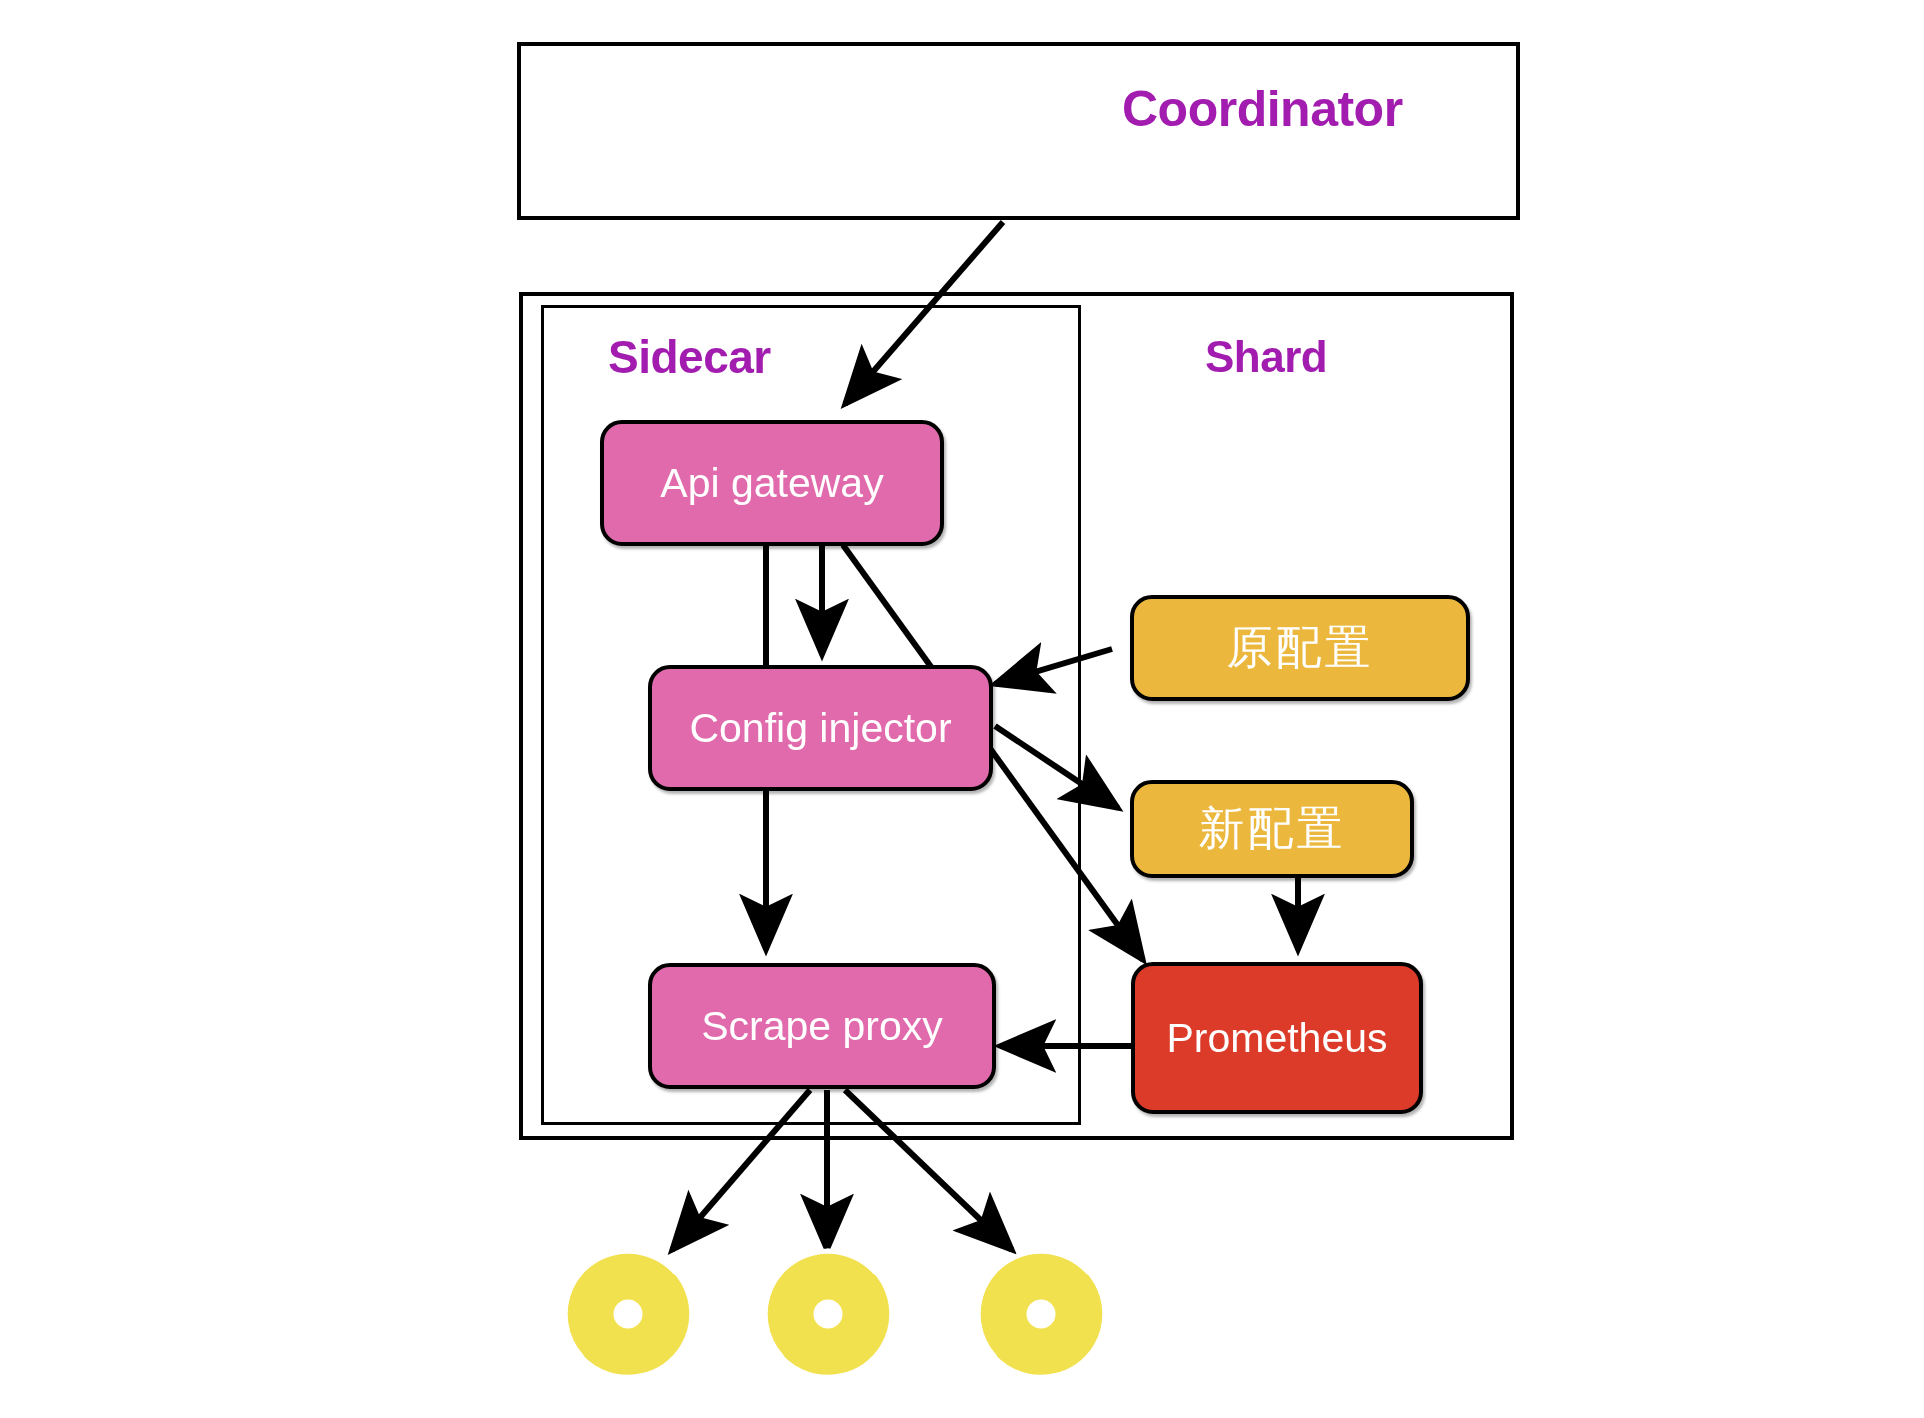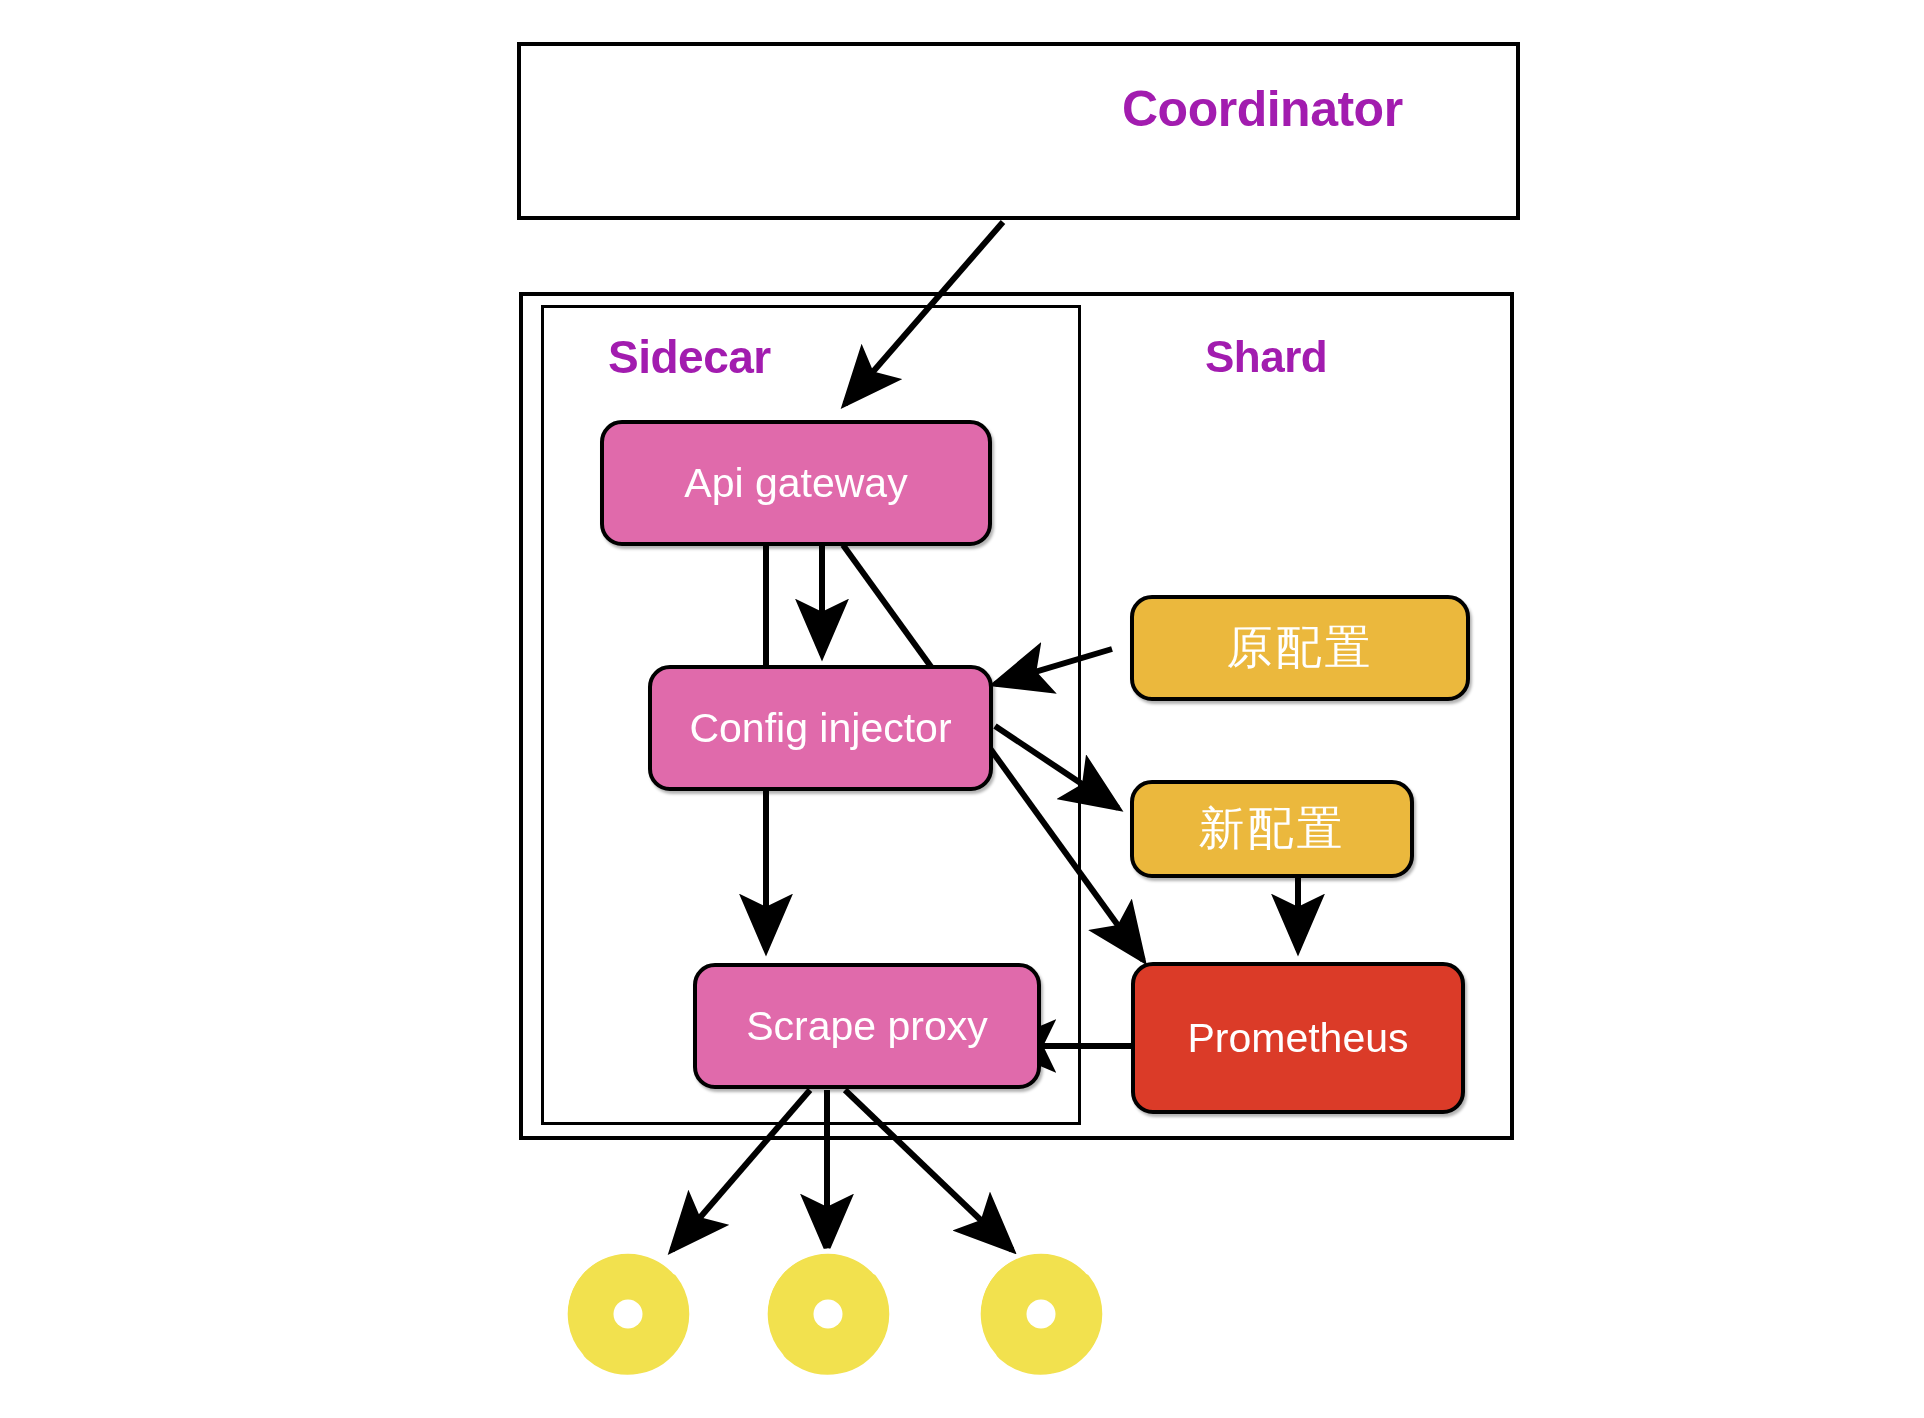--- a/index.html
+++ b/index.html
@@ -97,31 +97,31 @@
 
     <line x1="1298" y1="869" x2="1298" y2="950" stroke="#000" stroke-width="6" marker-end="url(#ah)"></line>
 
     <line x1="1131" y1="1046" x2="1000" y2="1046" stroke="#000" stroke-width="6" marker-end="url(#ah)"></line>
 
     <line x1="810" y1="1090" x2="672" y2="1250" stroke="#000" stroke-width="6" marker-end="url(#ah)"></line>
     <line x1="827" y1="1090" x2="827" y2="1250" stroke="#000" stroke-width="6" marker-end="url(#ah)"></line>
     <line x1="845" y1="1090" x2="1012" y2="1250" stroke="#000" stroke-width="6" marker-end="url(#ah)"></line>
   </svg>
 
-  <div class="node" style="left:600px; top:420px; width:392px; height:126px; background:#e06aab;">Api gateway</div>
+  <div class="node" style="left:600px; top:420px; width:344px; height:126px; background:#e06aab;">Api gateway</div>
 
   <div class="node" style="left:648px; top:665px; width:345px; height:126px; background:#e06aab;">Config injector</div>
 
-  <div class="node" style="left:648px; top:963px; width:348px; height:126px; background:#e06aab;margin-left:45px;">Scrape proxy</div>
+  <div class="node" style="left:648px; top:963px; width:348px; height:126px; background:#e06aab;">Scrape proxy</div>
 
   <div class="node cjk" style="left:1130px; top:595px; width:340px; height:106px; background:#ebb83d;">原配置</div>
 
   <div class="node cjk" style="left:1130px; top:780px; width:284px; height:98px; background:#ebb83d;">新配置</div>
 
-  <div class="node" style="left:1131px; top:962px; width:334px; height:152px; background:#db3b28;">Prometheus</div>
+  <div class="node" style="left:1131px; top:962px; width:292px; height:152px; background:#db3b28;">Prometheus</div>
 
   <div class="aperture" style="left:562px; top:1248px; width:132px; height:132px;">
     <svg viewBox="0 0 100 100" width="132" height="132">
       <g id="ap1">
         <circle cx="50" cy="50" r="48" fill="#f2e14e"></circle>
         <g stroke="#ffffff" stroke-width="3.2" fill="none" stroke-linecap="round">
           <path d="M50 2 A48 48 0 0 0 14.6 81.6"></path>
           <path d="M91.6 74 A48 48 0 0 0 50 2"></path>
           <path d="M58.4 96.9 A48 48 0 0 0 91.6 74"></path>
           <path d="M8.4 74 A48 48 0 0 0 58.4 96.9"></path>

